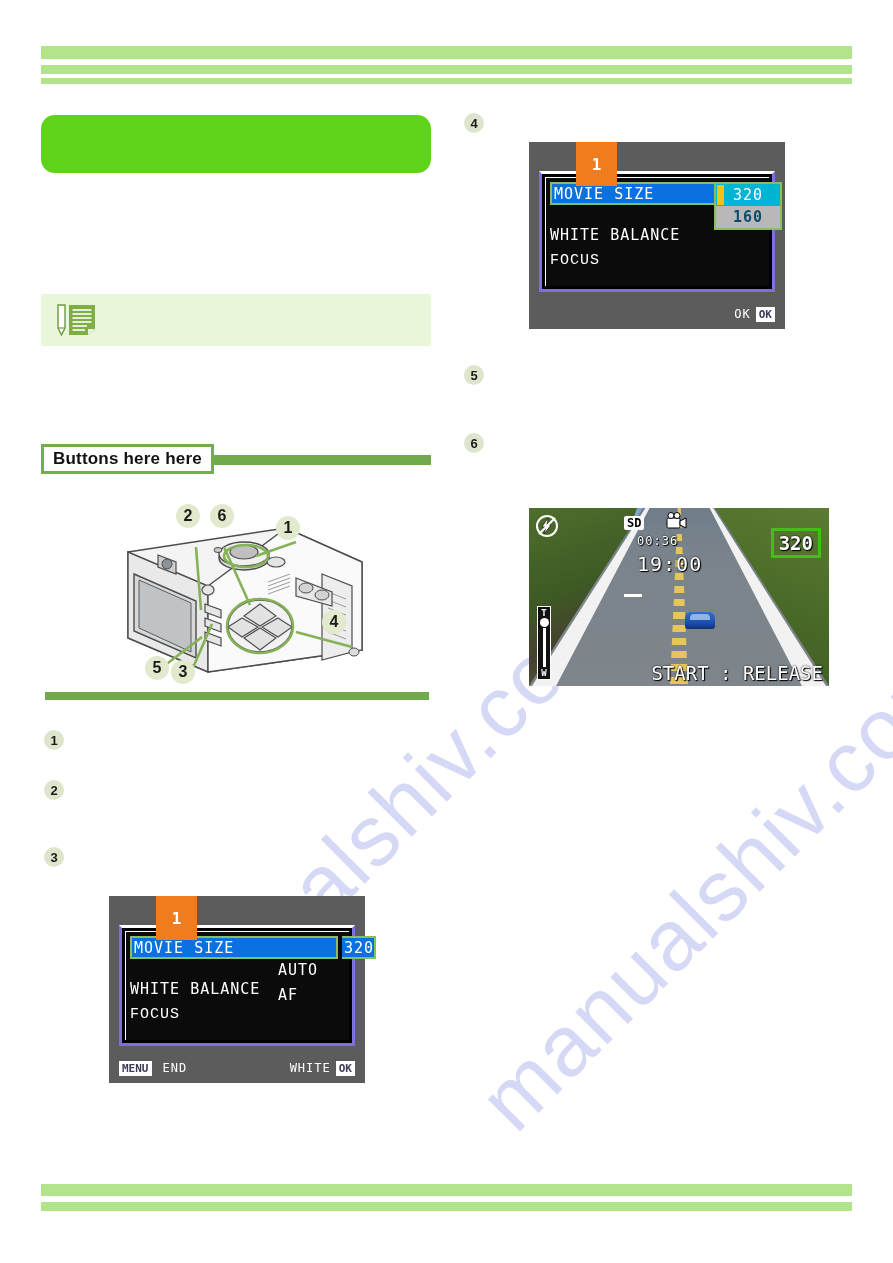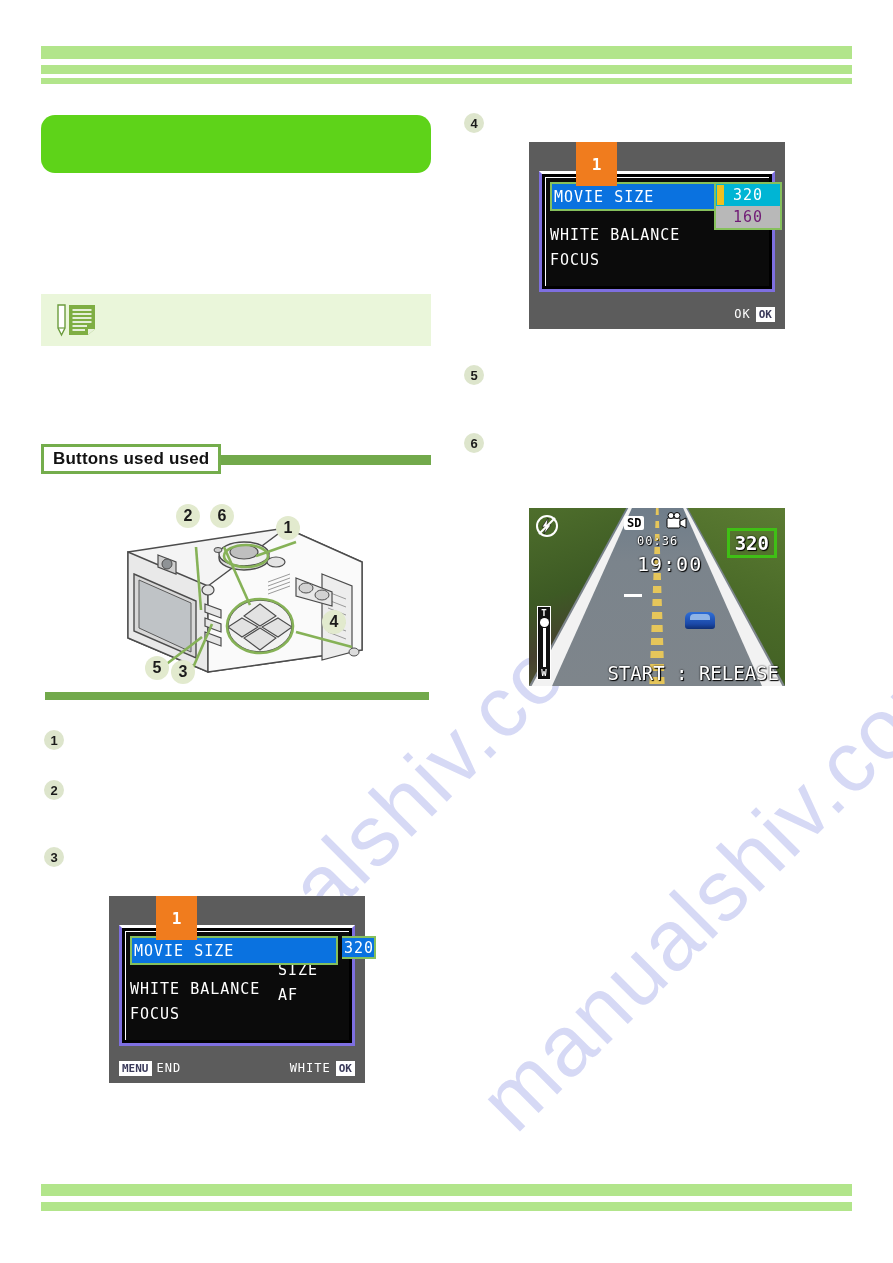--- a/index.html
+++ b/index.html
@@ -151,21 +151,21 @@
 
   
   .lcd {
     position: absolute;
     background: #5c5c5c;
     z-index: 3;
     font-family: "DejaVu Sans Mono", monospace;
   }
   .lcd-menu-a { left: 529px; top: 142px; width: 256px; height: 187px; }
   .lcd-menu-b { left: 109px; top: 896px; width: 256px; height: 187px; }
-  .lcd-live   { left: 529px; top: 508px; width: 256px; height: 178px; background: #000; }
+  .lcd-live   { left: 529px; top: 508px; width: 300px; height: 178px; background: #000; }
 
   .lcd-tab {
     position: absolute;
     left: 47px; top: 0;
     width: 41px; height: 44px;
     background: #f07c1e;
     color: #ffffff;
     font-size: 16px; font-weight: bold;
     display: flex; align-items: center; justify-content: center;
     z-index: 3;
@@ -191,25 +191,25 @@
     position: absolute;
     left: 4px;
     height: 24px;
     display: flex; align-items: center;
     color: #ffffff;
     font-size: 15px;
     letter-spacing: 1px;
   }
   .row-label { white-space: nowrap; margin-top: 32px; }
   .row-2 { top: 29px; }
-  .row-3 { top: 54px; }
+  .row-3 { top: 54px; font-family: Liberation Mono, monospace; }
   .row-hl {
     position: absolute;
     left: 4px; top: 4px;
-    width: 208px; height: 29px;
+    width: 208px; height: 23px;
     background: #0a72e0;
     border: 2px solid #86c05c;
     display: flex; align-items: center;
     z-index: 2;
   }
   .row-hl .hl-text {
     color: #ffffff; font-size: 15px; letter-spacing: 1px;
     padding-left: 2px;
   }
   .val {
@@ -229,21 +229,21 @@
     border: 2px solid #86c05c;
     z-index: 4;
   }
   .dd-opt {
     position: absolute; left: 0; right: 0;
     height: 22px;
     display: flex; align-items: center; justify-content: center;
     font-size: 15px; letter-spacing: 1px;
   }
   .dd-sel { top: 0; background: #00b5d4; color: #ffffff; }
-  .dd-unsel { top: 22px; background: #b8b8b8; color: #701a75; }
+  .dd-unsel { top: 22px; background: #b8b8b8; color: #0c4a6e; font-weight: bold; }
   .dd-marker {
     position: absolute; left: 1px; top: 1px;
     width: 7px; height: 20px;
     background: #f0c020;
     z-index: 5;
   }
 
   
   .valbox-b {
     position: absolute;
@@ -270,21 +270,21 @@
     left: 10px; right: 10px; bottom: 4px;
     height: 22px;
     display: flex; align-items: center;
     color: #ffffff; font-size: 12px;
     letter-spacing: 1px;
   }
   .key-box {
     background: #ffffff; color: #3a3a5a;
     font-weight: bold; font-size: 11px;
     padding: 1px 3px;
-    margin-right: 5px;
+    margin-right: 11px;
     letter-spacing: 0;
   }
   .foot-right { margin-left: auto; display: flex; align-items: center; }
   .foot-right .key-box { margin-right: 0; margin-left: 5px; }
 
   
   .live-img {
     position: absolute; left: 0; top: 0; right: 0; bottom: 0;
     overflow: hidden;
     background:
@@ -399,21 +399,21 @@
         <line x1="18.5" y1="20" x2="37.5" y2="20"></line>
         <line x1="18.5" y1="24" x2="33" y2="24"></line>
         <line x1="18.5" y1="28" x2="31" y2="28"></line>
       </g>
     </svg>
     <span></span>
   </div>
 
   <div class="bu-wrap">
     <div class="bu-bar"></div>
-    <div class="bu-label">Buttons used used</div>
+    <div class="bu-label">Buttons here here</div>
   </div>
 
   <div class="camera-fig">
     <svg viewBox="0 0 290 190" width="290" height="190">
 
       <g stroke="#4c4c4c" stroke-width="1.5" fill="#f4f4f4">
         <path d="M28,52 L186,28 L262,62 L262,150 L108,172 L28,138 Z"></path>
       </g>
       <path d="M28,52 L108,86 L108,172 L28,138 Z" fill="#e9e9e9" stroke="#4c4c4c" stroke-width="1.4"></path>
       <path d="M108,86 L186,28 L262,62 L262,150 L108,172 Z" fill="#fafafa" stroke="#4c4c4c" stroke-width="1.4"></path>
@@ -530,21 +530,21 @@
     <div class="lcd-panel">
       <div class="lcd-inner">
         <div class="row-hl">
           <span class="hl-text">MOVIE SIZE</span>
         </div>
         <div class="hl-gap"></div>
         <div class="valbox-b">320</div>
         <div class="row row-2">
           <span class="row-label">WHITE BALANCE</span>
         </div>
-        <div class="val val-2">SIZE</div>
+        <div class="val val-2">AUTO</div>
         <div class="row row-3">
           <span class="row-label">FOCUS</span>
         </div>
         <div class="val val-3">AF</div>
       </div>
     </div>
     <div class="lcd-footer">
       <span class="key-box">MENU</span>
       <span>END</span>
       <span class="foot-right">

